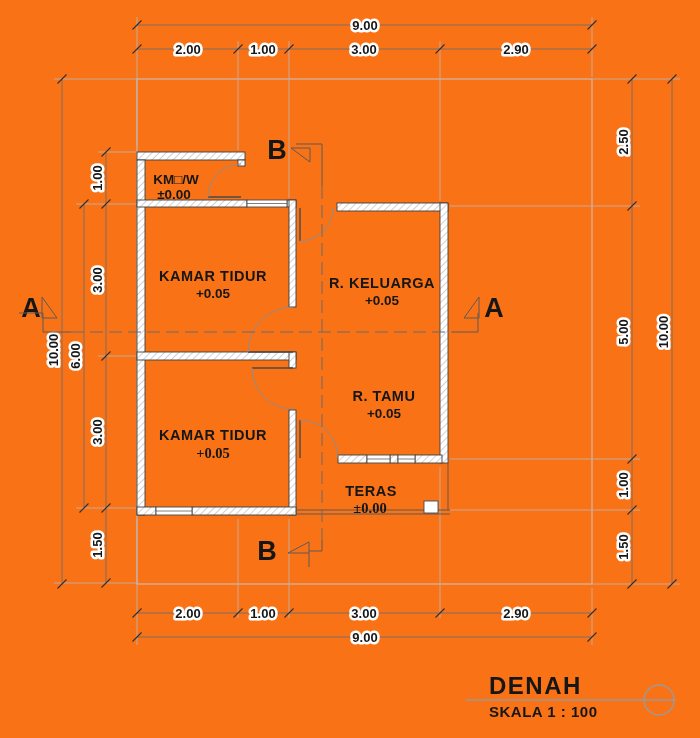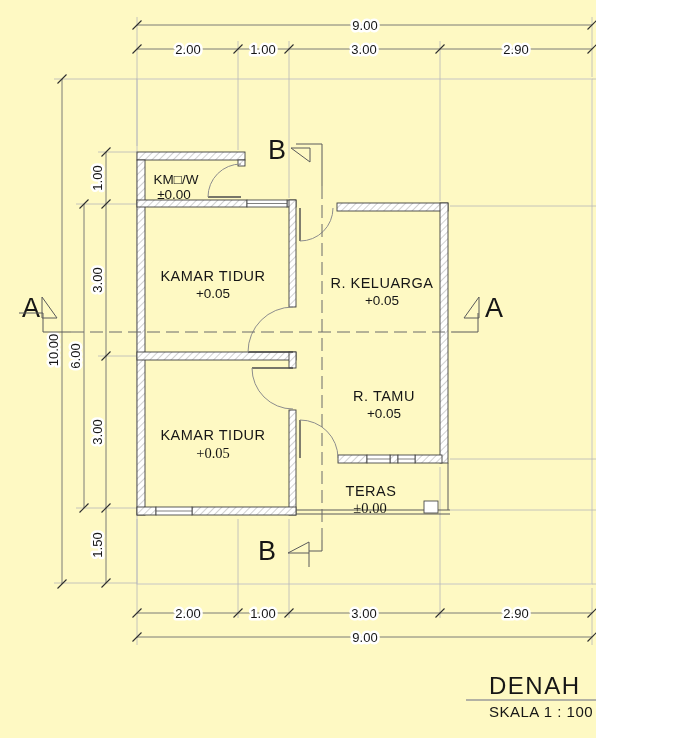--- a/index.html
+++ b/index.html
@@ -1,16 +1,16 @@
 <!DOCTYPE html>
 <html><head>
 <meta charset="utf-8">
 <style>
   html,body{margin:0;padding:0;background:#ffffff;}
-  #stage{position:relative;width:596px;height:738px;background:#fef9c3;overflow:hidden;}
+  #stage{position:relative;width:700px;height:738px;background:#f97316;overflow:hidden;font-weight:bold;}
   svg{display:block;}
   svg text{font-family:"Liberation Sans",sans-serif;fill:#161616;}
   .dimtxt{font-size:13px;text-anchor:middle;paint-order:stroke;stroke:#ffffff;stroke-width:5px;stroke-linejoin:round;}
   .roomtxt{font-size:14.5px;text-anchor:middle;letter-spacing:0.5px;}
   .elevtxt{font-size:13.5px;text-anchor:middle;}
   .seriftxt{font-family:"Liberation Serif",serif;font-size:14.5px;text-anchor:middle;}
   .mktxt{font-size:27px;text-anchor:middle;}
   .titletxt{font-size:24px;letter-spacing:1.5px;}
   .subtitletxt{font-size:15px;letter-spacing:0.5px;}
   .dim{stroke:#6e6e6e;stroke-width:0.9;fill:none;}

